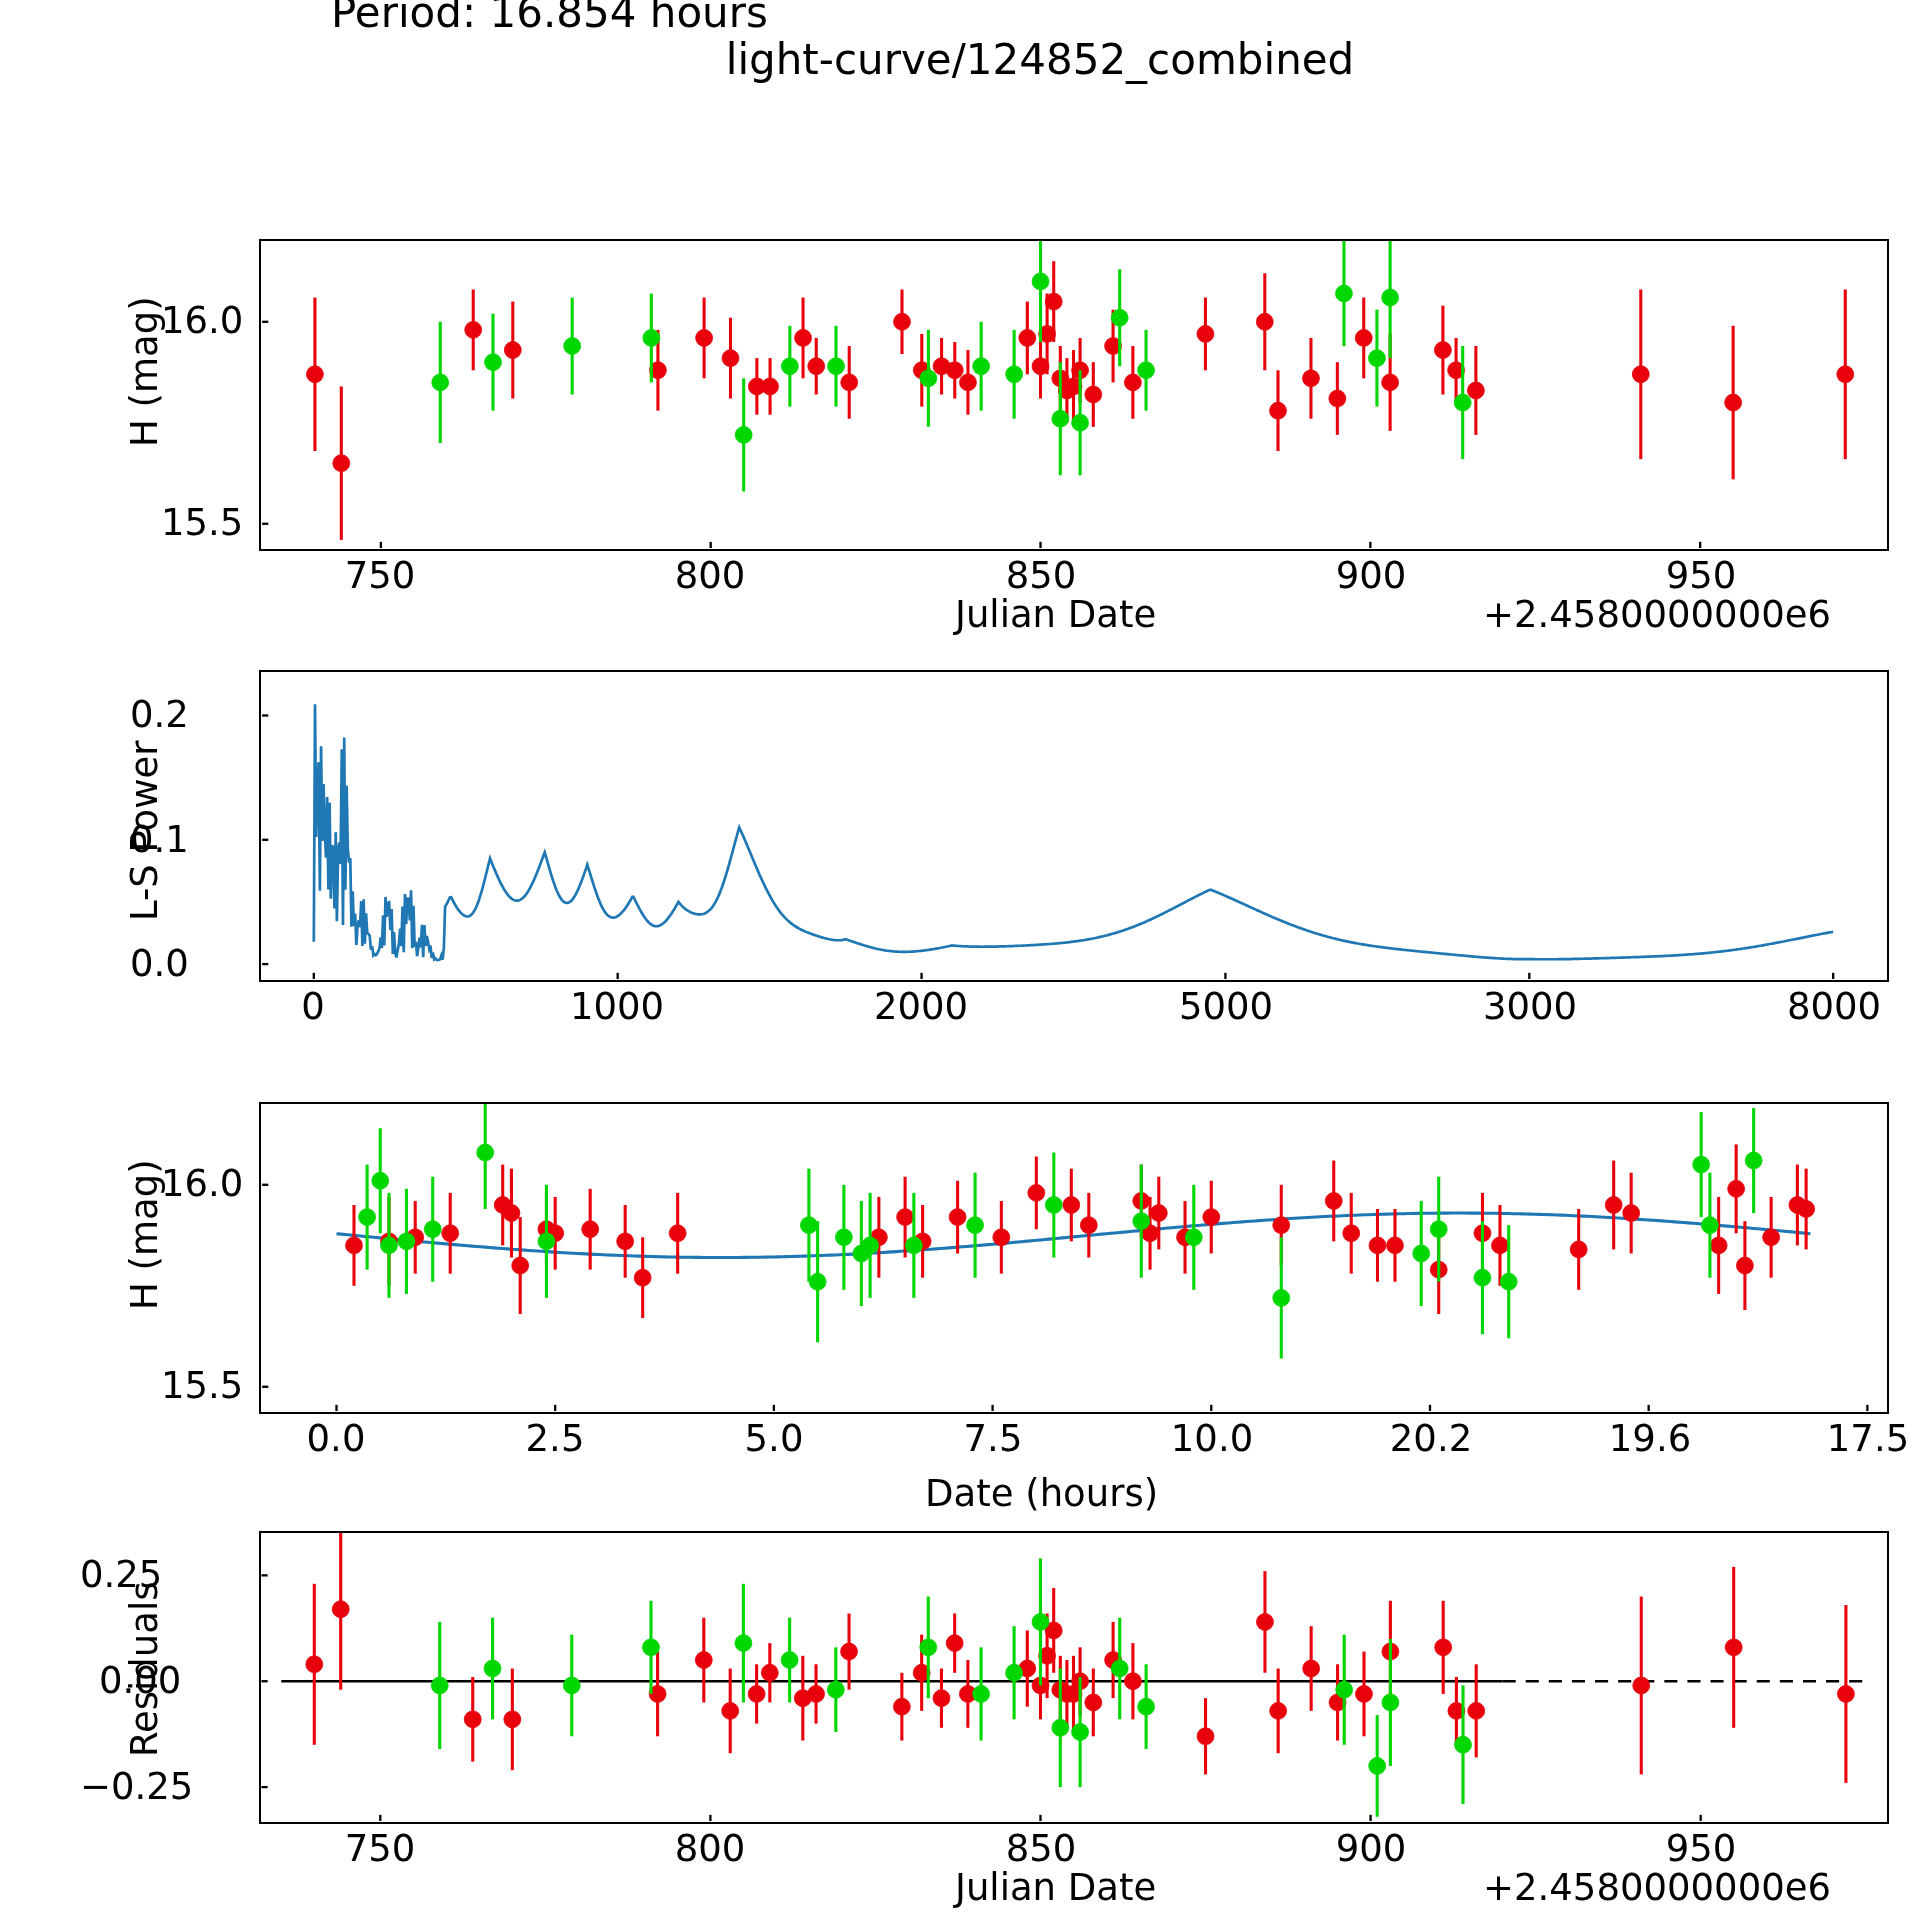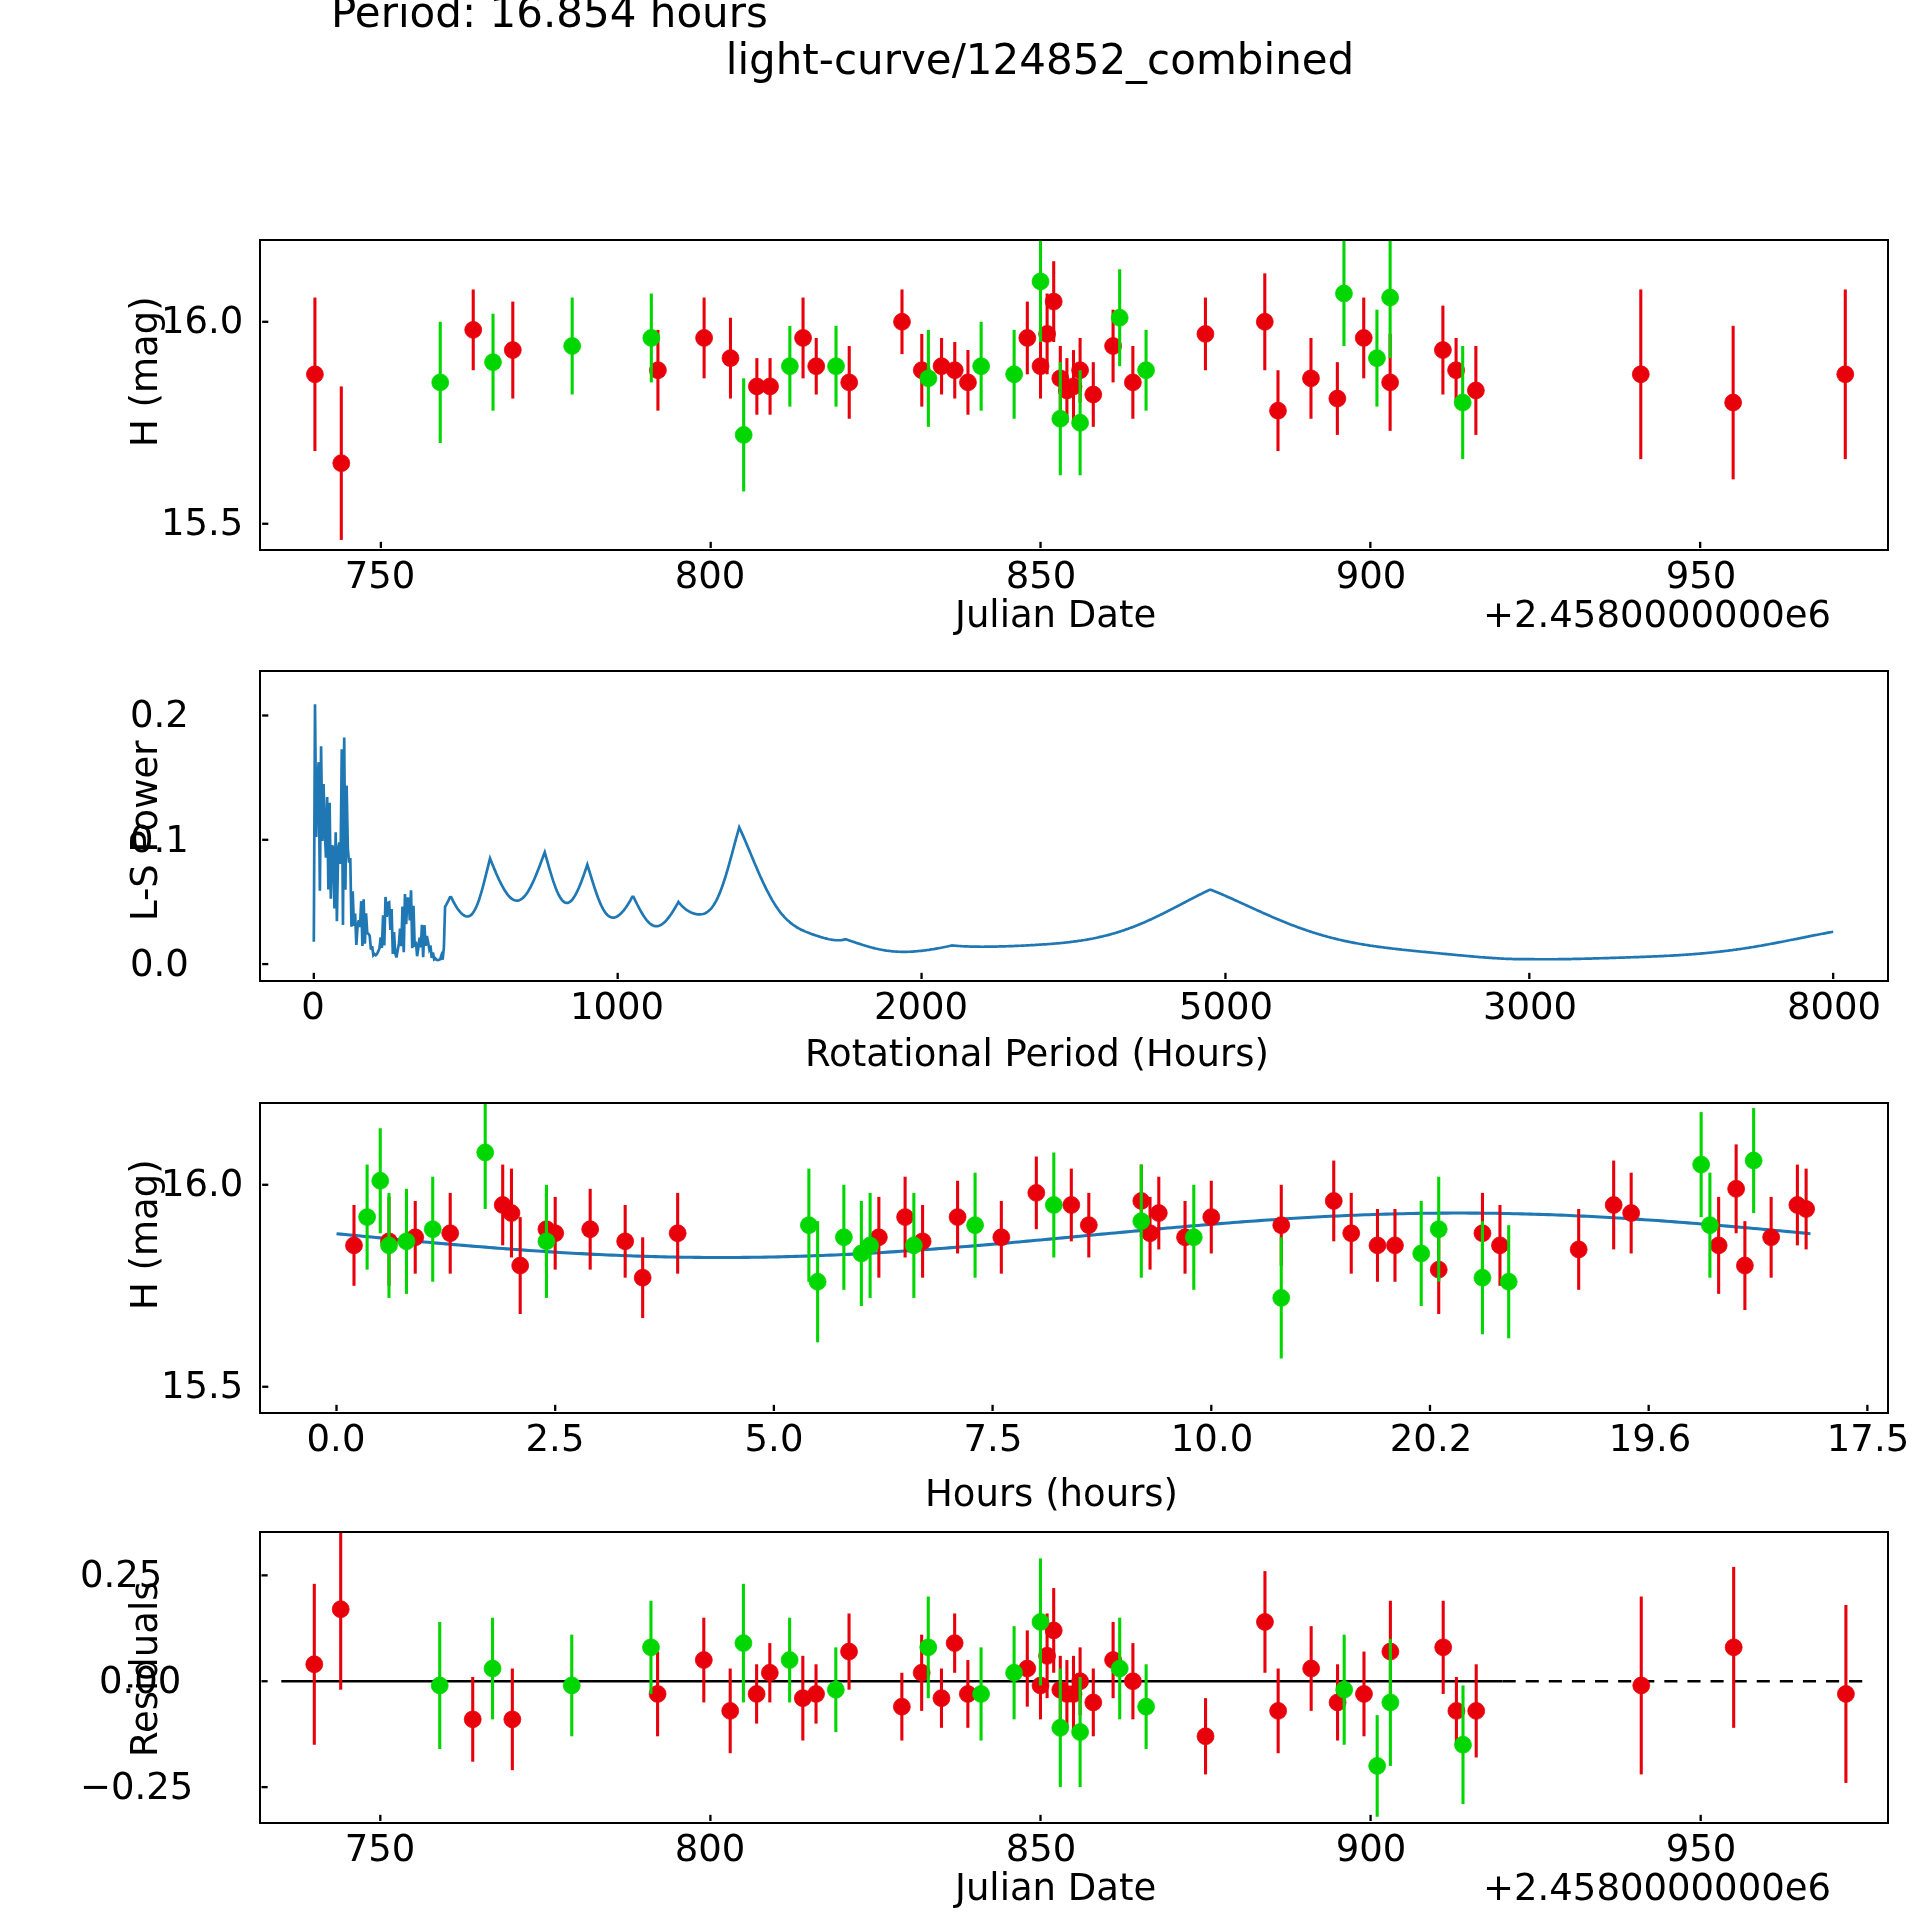--- a/index.html
+++ b/index.html
@@ -187,21 +187,20 @@
           <line x1="4083.7191011235955" y1="798" x2="4083.7191011235955" y2="782" stroke="#000" stroke-width="6"></line>
         </g>
         <g>
           <line x1="0" y1="759.2307692307693" x2="16" y2="759.2307692307693" stroke="#000" stroke-width="6"></line>
           <line x1="0" y1="436.15384615384613" x2="16" y2="436.15384615384613" stroke="#000" stroke-width="6"></line>
           <line x1="0" y1="113.07692307692298" x2="16" y2="113.07692307692298" stroke="#000" stroke-width="6"></line>
         </g>
       </svg>
   </div>
   <div class="axlabel ylabel" style="left:123px;top:921px;transform:rotate(-90deg);">L-S Power</div>
-  <div class="axlabel" style="left:805px;top:1032px;">Rotational Period (Hours)</div>
   <div id="p2-ticks">
       <div class="tick" style="left: 236px; top: 985px; width: 154px; text-align: center;">0</div>
       <div class="tick" style="left: 540px; top: 985px; width: 154px; text-align: center;">1000</div>
       <div class="tick" style="left: 844px; top: 985px; width: 154px; text-align: center;">2000</div>
       <div class="tick" style="left: 1149px; top: 985px; width: 154px; text-align: center;">5000</div>
       <div class="tick" style="left: 1453px; top: 985px; width: 154px; text-align: center;">3000</div>
       <div class="tick" style="left: 1757px; top: 985px; width: 154px; text-align: center;">8000</div>
       <div class="tick" style="left: 130px; top: 942px;">0.0</div>
       <div class="tick" style="left: 130px; top: 818px;">0.1</div>
       <div class="tick" style="left: 130px; top: 693px;">0.2</div>
@@ -360,21 +359,21 @@
           <line x1="3604.059299191374" y1="798" x2="3604.059299191374" y2="782" stroke="#000" stroke-width="6"></line>
           <line x1="4172.522911051213" y1="798" x2="4172.522911051213" y2="782" stroke="#000" stroke-width="6"></line>
         </g>
         <g>
           <line x1="0" y1="734.9999999999994" x2="16" y2="734.9999999999994" stroke="#000" stroke-width="6"></line>
           <line x1="0" y1="209.99999999999932" x2="16" y2="209.99999999999932" stroke="#000" stroke-width="6"></line>
         </g>
       </svg>
   </div>
   <div class="axlabel ylabel" style="left:123px;top:1310px;transform:rotate(-90deg);">H (mag)</div>
-  <div class="axlabel" style="left:925px;top:1472px;">Hours (hours)</div>
+  <div class="axlabel" style="left:925px;top:1472px;">Date (hours)</div>
   <div id="p3-ticks">
       <div class="tick" style="left: 259px; top: 1417px; width: 154px; text-align: center;">0.0</div>
       <div class="tick" style="left: 478px; top: 1417px; width: 154px; text-align: center;">2.5</div>
       <div class="tick" style="left: 697px; top: 1417px; width: 154px; text-align: center;">5.0</div>
       <div class="tick" style="left: 916px; top: 1417px; width: 154px; text-align: center;">7.5</div>
       <div class="tick" style="left: 1135px; top: 1417px; width: 154px; text-align: center;">10.0</div>
       <div class="tick" style="left: 1354px; top: 1417px; width: 154px; text-align: center;">20.2</div>
       <div class="tick" style="left: 1573px; top: 1417px; width: 154px; text-align: center;">19.6</div>
       <div class="tick" style="left: 1791px; top: 1417px; width: 154px; text-align: center;">17.5</div>
       <div class="tick" style="left: 161px; top: 1364px;">15.5</div>

